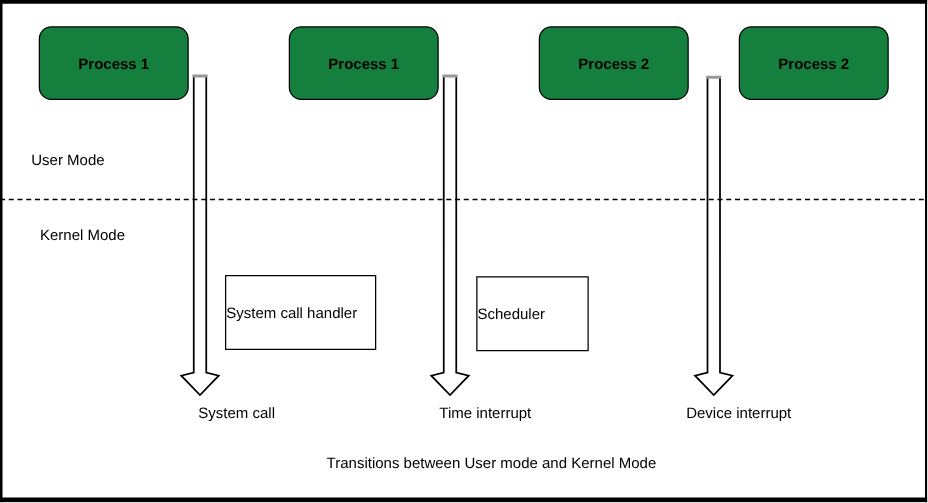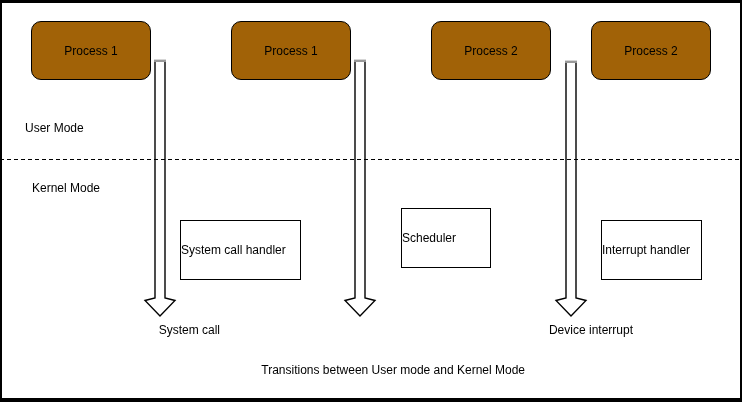--- a/index.html
+++ b/index.html
@@ -12,23 +12,23 @@
     overflow:hidden;
   }
   .frame{position:absolute;background:#000;z-index:6;}
   #frame-top{left:0;top:0;width:742px;height:3px;}
   #frame-bottom{left:0;top:398px;width:742px;height:4px;}
   #frame-left{left:0;top:0;width:2px;height:402px;}
   #frame-right{left:740px;top:0;width:2px;height:402px;}
   #diagram-svg{position:absolute;left:0;top:0;z-index:1;}
   .pbox{
     position:absolute;width:120px;height:59px;
-    background:#a16207;border:1.5px solid #000;border-radius:10px;
+    background:#15803d;border:1.5px solid #000;border-radius:10px;
     display:flex;align-items:center;justify-content:center;
-    box-sizing:border-box;z-index:2;text-align:center;
+    box-sizing:border-box;z-index:2;text-align:center;font-weight:bold;
   }
   .kbox{
     position:absolute;height:60px;
     background:#fff;border:1.5px solid #000;
     display:flex;align-items:center;justify-content:flex-start;
     box-sizing:border-box;z-index:2;text-align:center;
   }
   .lbl{position:absolute;z-index:3;white-space:nowrap;line-height:14px;}
   .lbl-center{text-align:right;}
 </style>
@@ -62,28 +62,26 @@
   <div class="pbox" style="left:591px;top:21px;">
     <span>Process 2</span>
   </div>
 
   <div class="lbl" style="left:25px;top:121px;">User Mode</div>
   <div class="lbl" style="left:32px;top:181px;">Kernel Mode</div>
 
   <div class="kbox" style="left:180px;top:220px;width:121px;">
     <span>System call handler</span>
   </div>
-  <div class="kbox" style="left:381px;top:208px;width:90px;margin-left:20px;">
+  <div class="kbox" style="left:381px;top:221px;width:90px;">
     <span>Scheduler</span>
-  </div>
-  <div class="kbox" style="left:601px;top:220px;width:101px;">
-    <span>Interrupt handler</span>
   </div>
 
   <div class="lbl lbl-center" style="left:100px;top:323px;width:120px;">System call</div>
+  <div class="lbl lbl-center" style="left:305px;top:323px;width:120px;">Time interrupt</div>
   <div class="lbl lbl-center" style="left:225px;top:363px;width:300px;">Transitions between User mode and Kernel Mode</div>
 
   <div class="lbl lbl-center" style="left:513px;top:323px;width:120px;">Device interrupt</div>
 
   <div class="frame" id="frame-top"></div>
   <div class="frame" id="frame-bottom"></div>
   <div class="frame" id="frame-left"></div>
   <div class="frame" id="frame-right"></div>
 
 </div>

